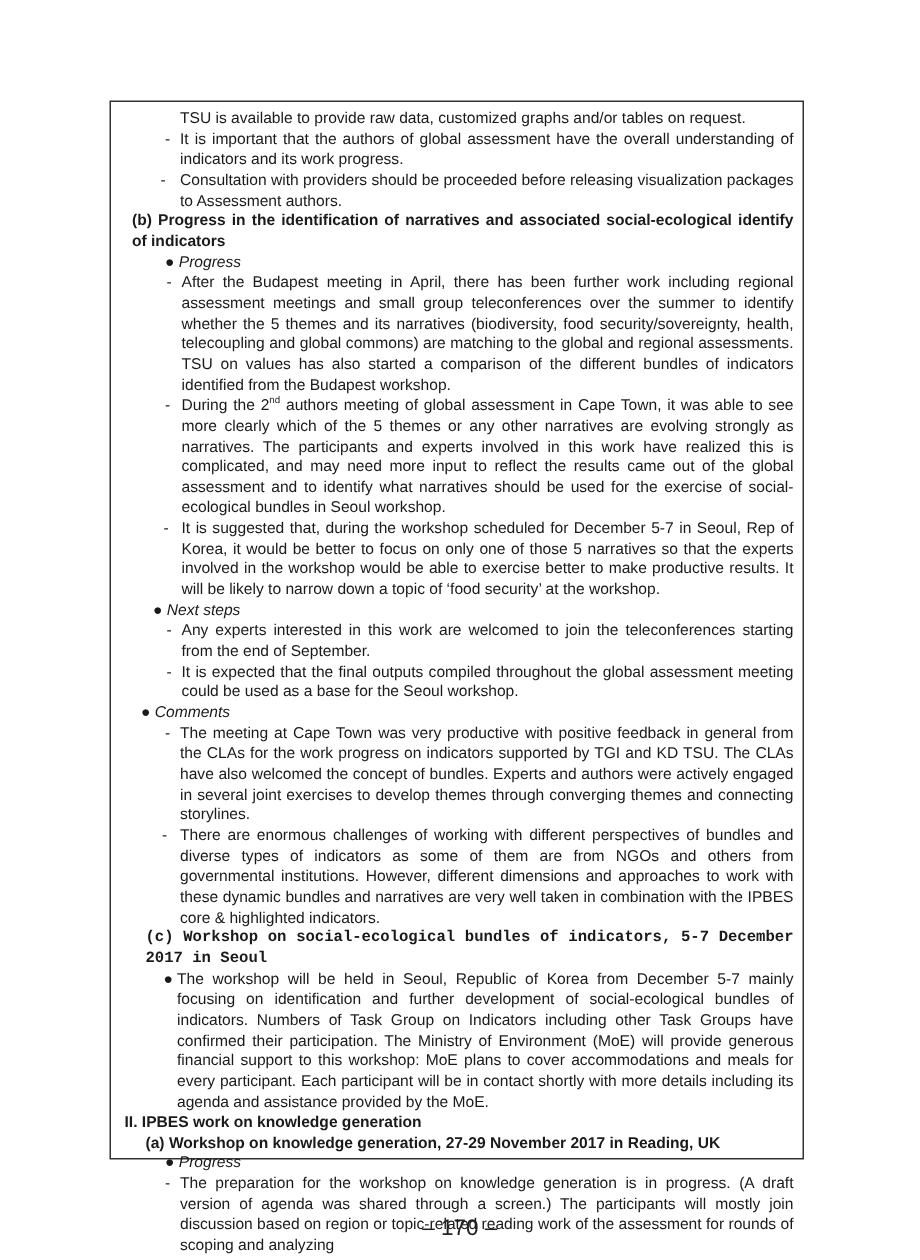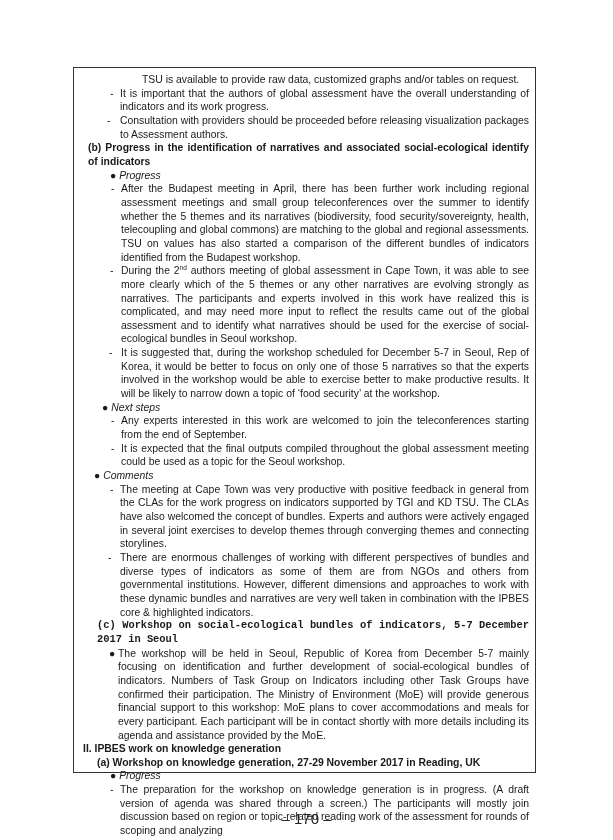--- a/index.html
+++ b/index.html
@@ -16,21 +16,21 @@
   .footer { position:absolute; left:0; width:613px; top:810px; text-align:center; font-size:15px; color:#222; }
   .just { text-align:justify; text-align-last:left; }
 </style>
 </head>
 <body>
 
 <div class="page">
   <div class="box">
     <div class="content">
 
-      <p class="p" style="margin-left:68px; margin-right:6px;">TSU is available to provide raw data, customized graphs and/or tables on request.</p>
+      <p class="p" style="margin-left:46px; margin-right:6px;">TSU is available to provide raw data, customized graphs and/or tables on request.</p>
 
       <div class="p" style="margin-left:46px; margin-right:6px;">
         <span class="dash" style="left:-10px;">-</span>
         <span>It is important that the authors of global assessment have the overall understanding of indicators and its work progress.</span>
       </div>
 
       <div class="p" style="margin-left:46px; margin-right:6px;">
         <span class="dash" style="left:-13px;">-</span>
         <span>Consultation with providers should be proceeded before releasing visualization packages to Assessment authors.</span>
       </div>
@@ -60,21 +60,21 @@
         <span>●&nbsp;</span><span class="bi">Next steps</span>
       </div>
 
       <div class="p" style="margin-left:47px; margin-right:6px;">
         <span class="dash" style="left:-10px;">-</span>
         <span>Any experts interested in this work are welcomed to join the teleconferences starting from the end of September.</span>
       </div>
 
       <div class="p" style="margin-left:47px; margin-right:6px;">
         <span class="dash" style="left:-10px;">-</span>
-        <span>It is expected that the final outputs compiled throughout the global assessment meeting could be used as a topic for the Seoul workshop.</span>
+        <span>It is expected that the final outputs compiled throughout the global assessment meeting could be used as a base for the Seoul workshop.</span>
       </div>
 
       <div class="p" style="margin-left:20px;">
         <span>●&nbsp;</span><span class="bi">Comments</span>
       </div>
 
       <div class="p" style="margin-left:46px; margin-right:6px;">
         <span class="dash" style="left:-10px;">-</span>
         <span>The meeting at Cape Town was very productive with positive feedback in general from the CLAs for the work progress on indicators supported by TGI and KD TSU. The CLAs have also welcomed the concept of bundles. Experts and authors were actively engaged in several joint exercises to develop themes through converging themes and connecting storylines.</span>
       </div>

